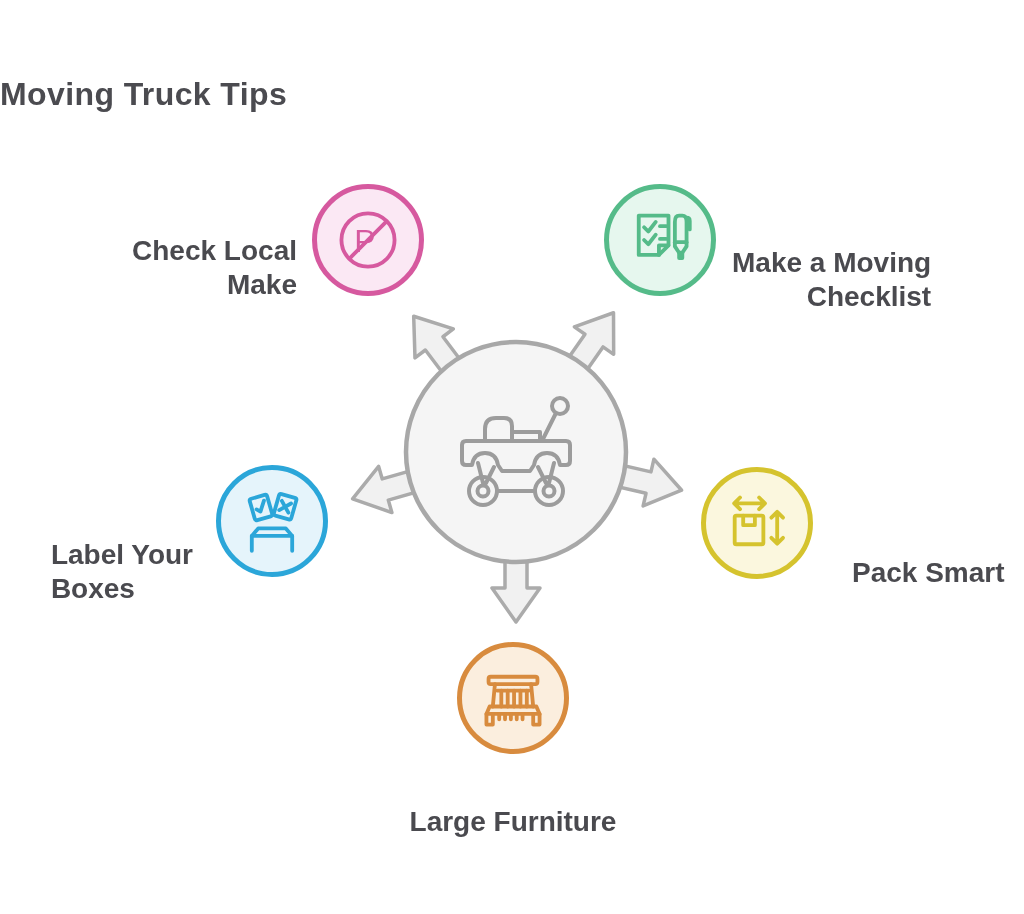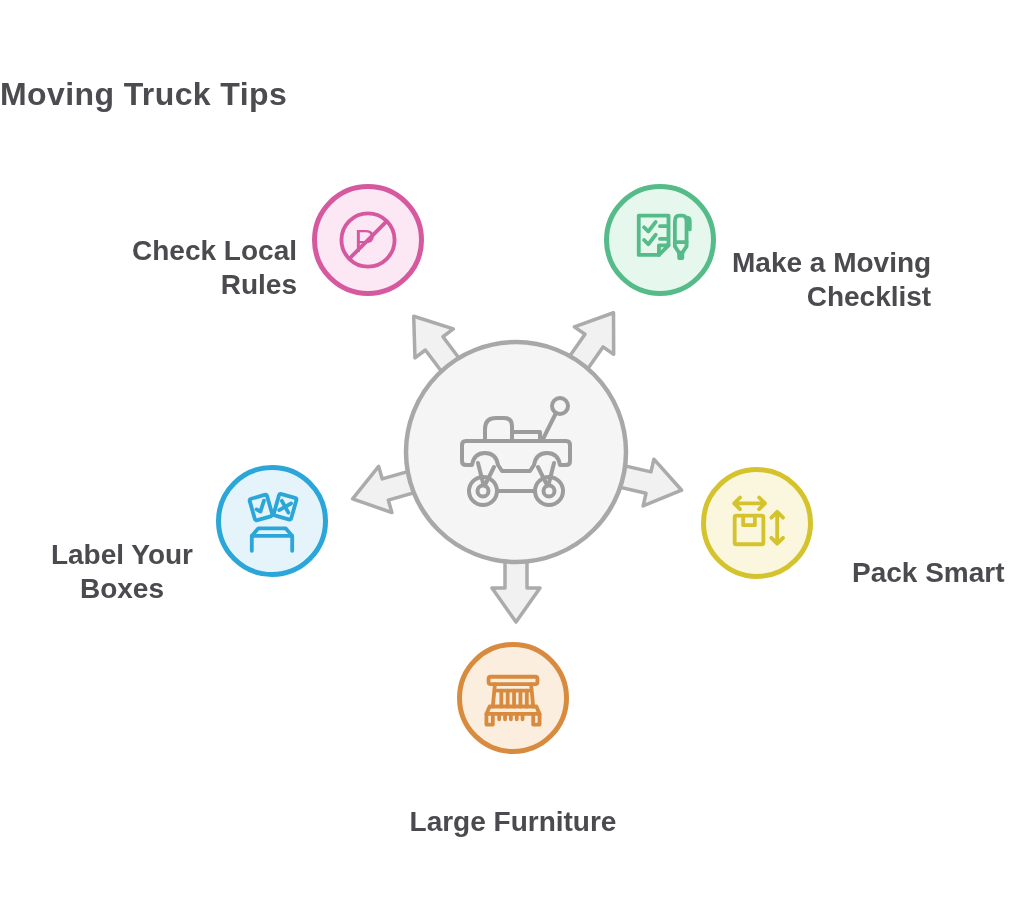--- a/index.html
+++ b/index.html
@@ -49,21 +49,21 @@
   .n2{left:216px;top:465px}
   .n3{left:701px;top:467px}
   .n4{left:457px;top:642px}
   
   .label{
     position:absolute;font-size:28px;line-height:34px;font-weight:700;
     color:var(--label-text,#4a4a4f);white-space:nowrap;margin-top:36px;
   }
   .lab0{right:727px;top:198px;text-align:right}
   .lab1{left:732px;top:210px;text-align:right}
-  .lab2{right:831px;top:502px;text-align:center}
+  .lab2{right:831px;top:502px;text-align:left}
   .lab3{left:852px;top:520px}
   .lab4{left:362px;top:769px;width:302px;text-align:center;white-space:normal}
 </style>
 </head>
 <body>
 
 <div class="stage">
 
   <div class="title">Moving Truck Tips</div>
 
@@ -149,21 +149,21 @@
       <path d="M 21,25 V 40 M 27,25 V 40 M 33,25 V 40 M 39,25 V 40 M 45,25 V 40"></path>
       <path d="M 10,40 H 54 L 57,47 H 7 Z"></path>
       <path d="M 7,47 V 57 H 13 V 47"></path>
       <path d="M 51,47 V 57 H 57 V 47"></path>
       <path d="M 19,47 V 52 M 24.5,47 V 52 M 30,47 V 52 M 35.5,47 V 52 M 41,47 V 52"></path>
     </svg>
   </div>
 
   <div class="label lab0">
     <div>Check Local</div>
-    <div>Rules</div>
+    <div>Make</div>
   </div>
   <div class="label lab1">
     <div>Make a Moving</div>
     <div>Checklist</div>
   </div>
   <div class="label lab2">
     <div>Label Your</div>
     <div>Boxes</div>
   </div>
   <div class="label lab3">

